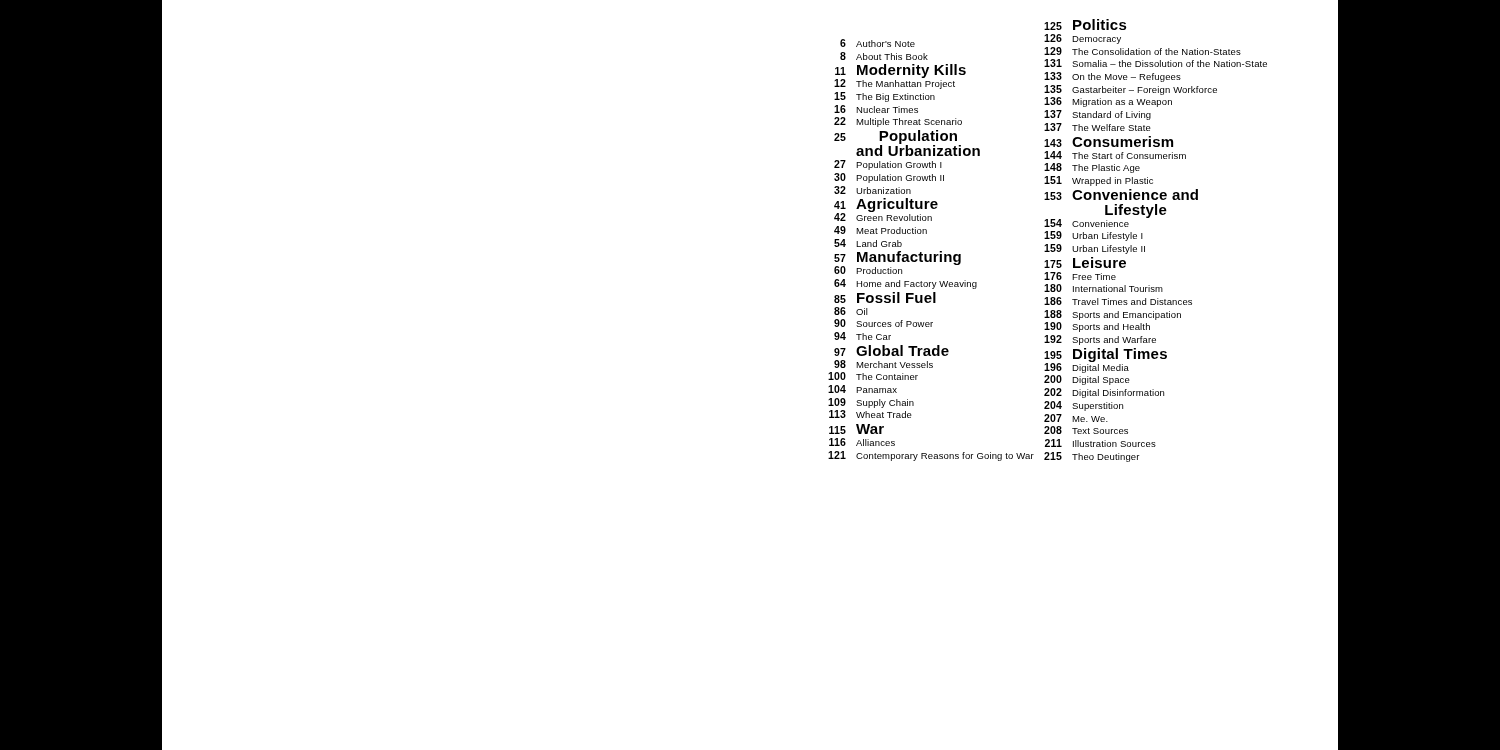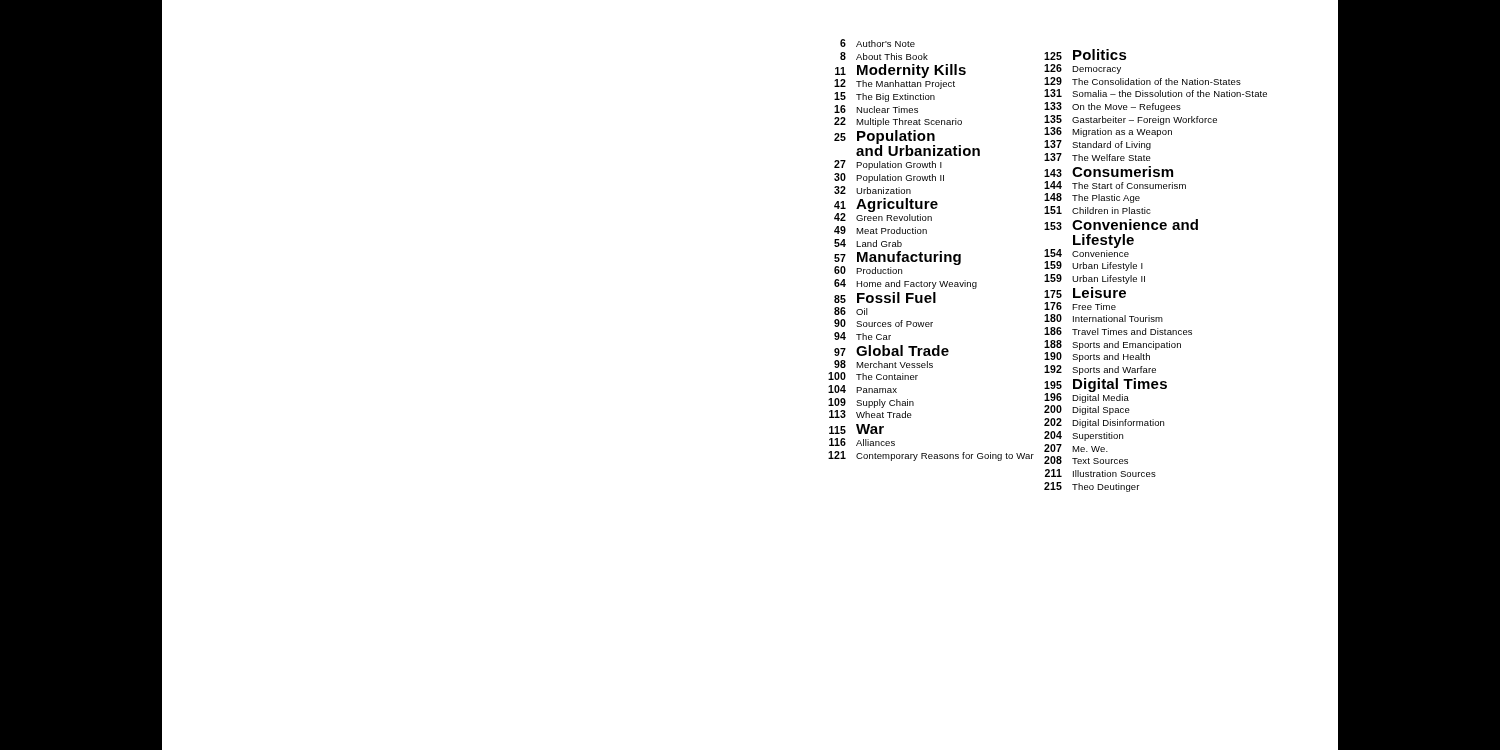--- a/index.html
+++ b/index.html
@@ -20,21 +20,21 @@
     left: 162px; top: 0;
     width: 1176px; height: 750px;
     background: #ffffff;
   }
   .toc-column {
     position: absolute;
     white-space: nowrap;
     color: #000;
   }
   #col-left  { left: 654px; top: 37px; }
-  #col-right { left: 870px; top: 47px; }
+  #col-right { left: 870px; top: 17px; }
 
   .toc-group { margin: 0; }
   .toc-group + .toc-group { }
 
   .row {
     display: flex;
     align-items: baseline;
   }
   .entry-row {
     height: 12.7px;
@@ -58,21 +58,21 @@
   .heading-row .num {
     font-size: 10.5px;
   }
   .heading-lines {
     margin-left: 10px;
     font-weight: 700;
     font-size: 15px;
     line-height: 15px;
     letter-spacing: 0.2px;
   }
-  .heading-line { display: block; }
+  .heading-line { display: block; text-align: center; }
 </style>
 </head>
 <body>
 
 <div class="stage">
   <div class="page">
     <div class="toc-column" id="col-left">
         <div class="toc-group">
           <div class="row entry-row">
             <span class="num">6</span>
@@ -280,21 +280,21 @@
           <div class="row entry-row">
             <span class="num">144</span>
             <span class="entry-label">The Start of Consumerism</span>
           </div>
           <div class="row entry-row">
             <span class="num">148</span>
             <span class="entry-label">The Plastic Age</span>
           </div>
           <div class="row entry-row">
             <span class="num">151</span>
-            <span class="entry-label">Children in Plastic</span>
+            <span class="entry-label">Wrapped in Plastic</span>
           </div>
         </div>
         <div class="toc-group">
           <div class="row heading-row">
             <span class="num">153</span>
             <span class="heading-lines">
               <span class="heading-line">Convenience and</span>
               <span class="heading-line">Lifestyle</span>
             </span>
           </div>

